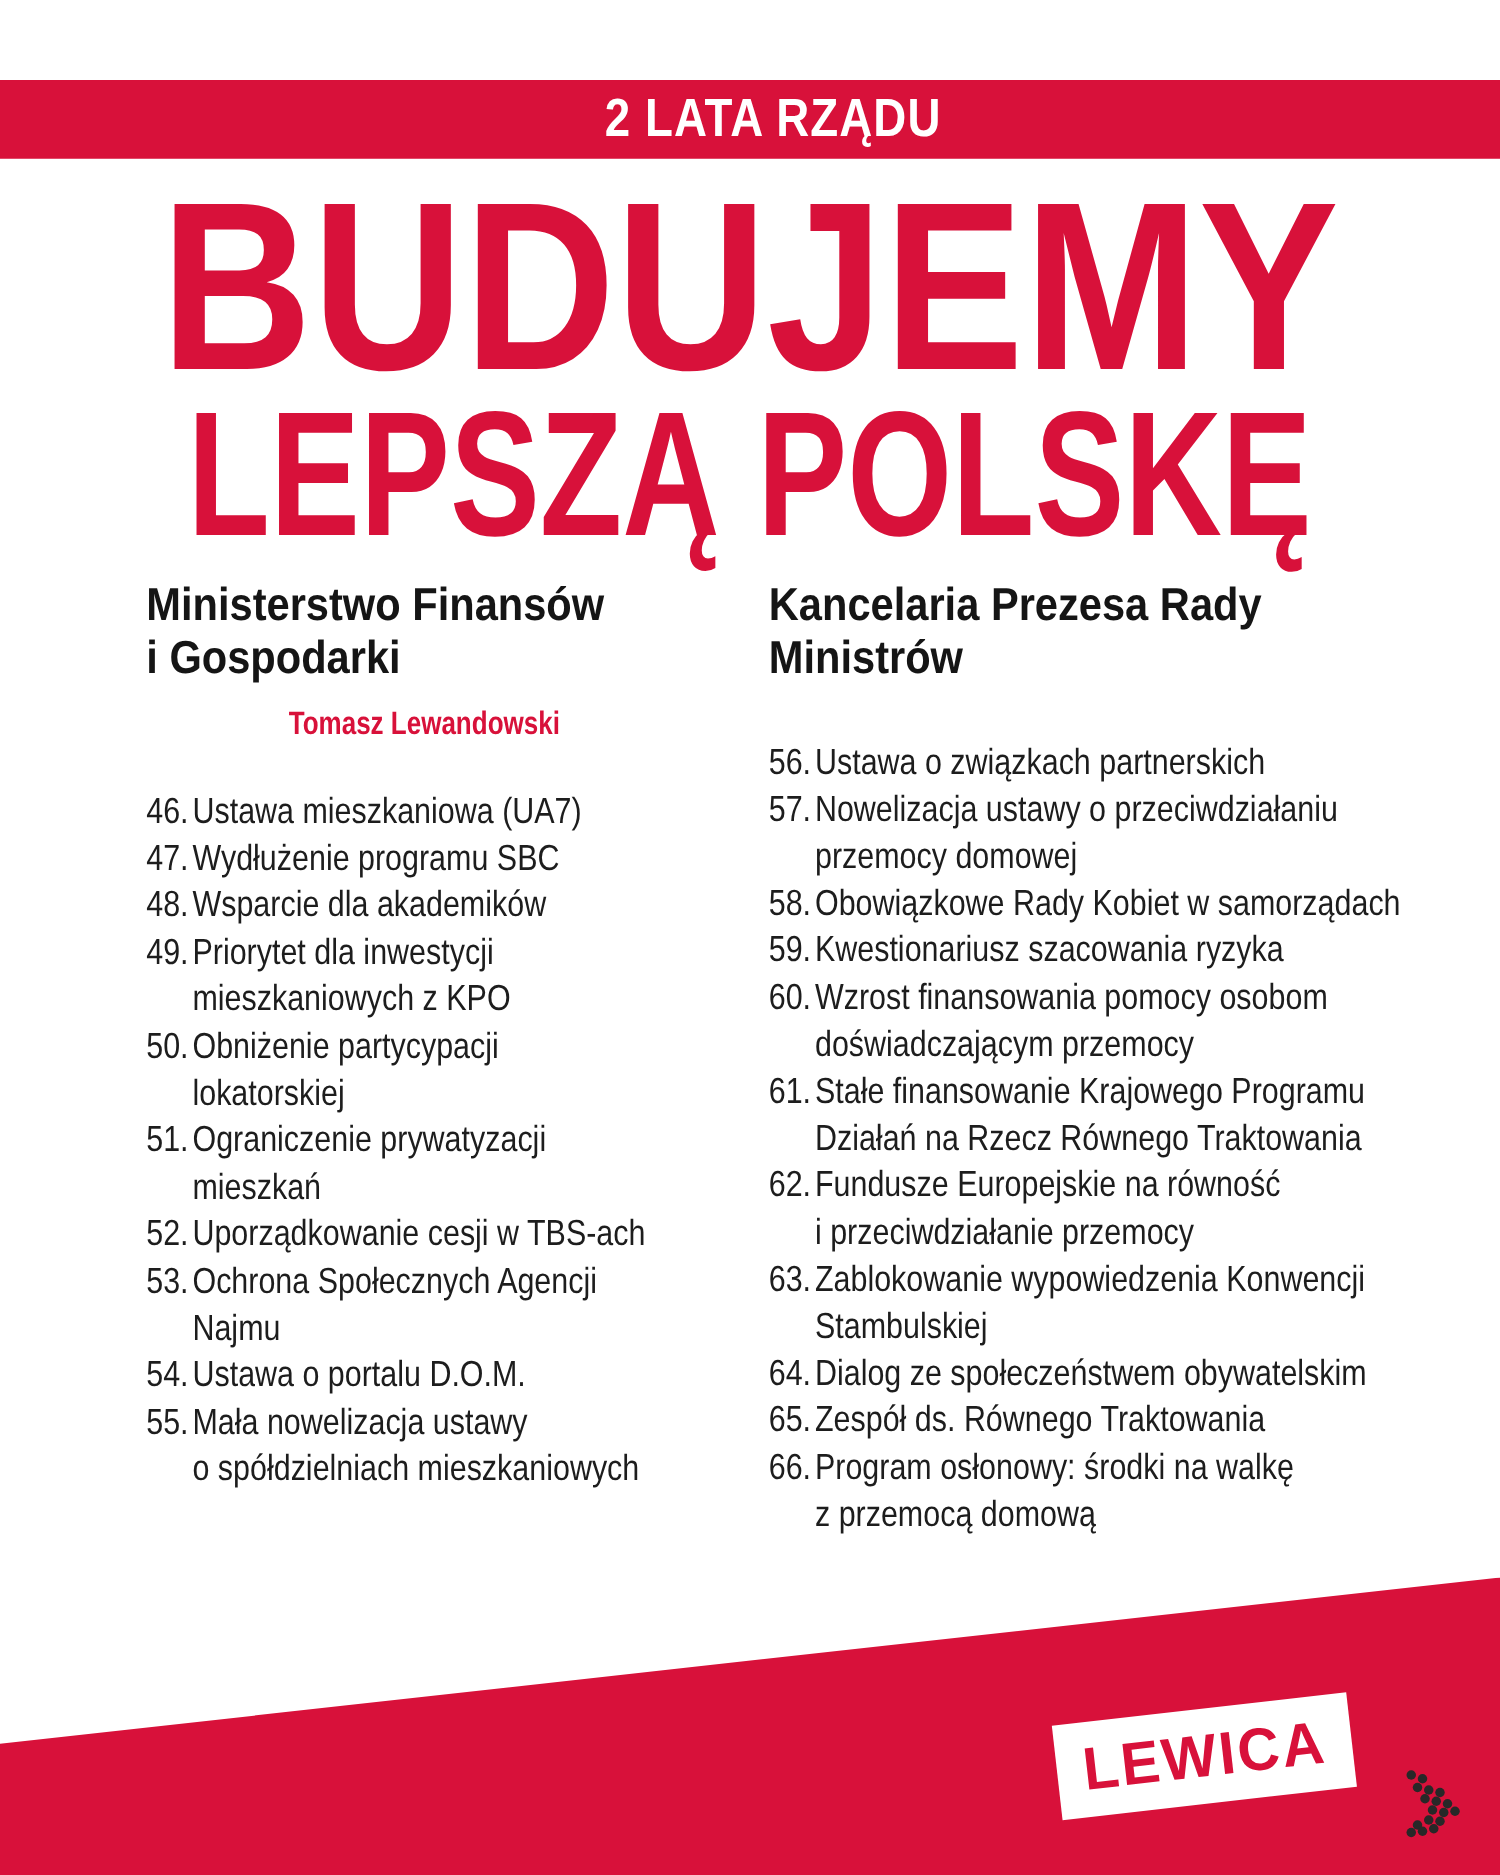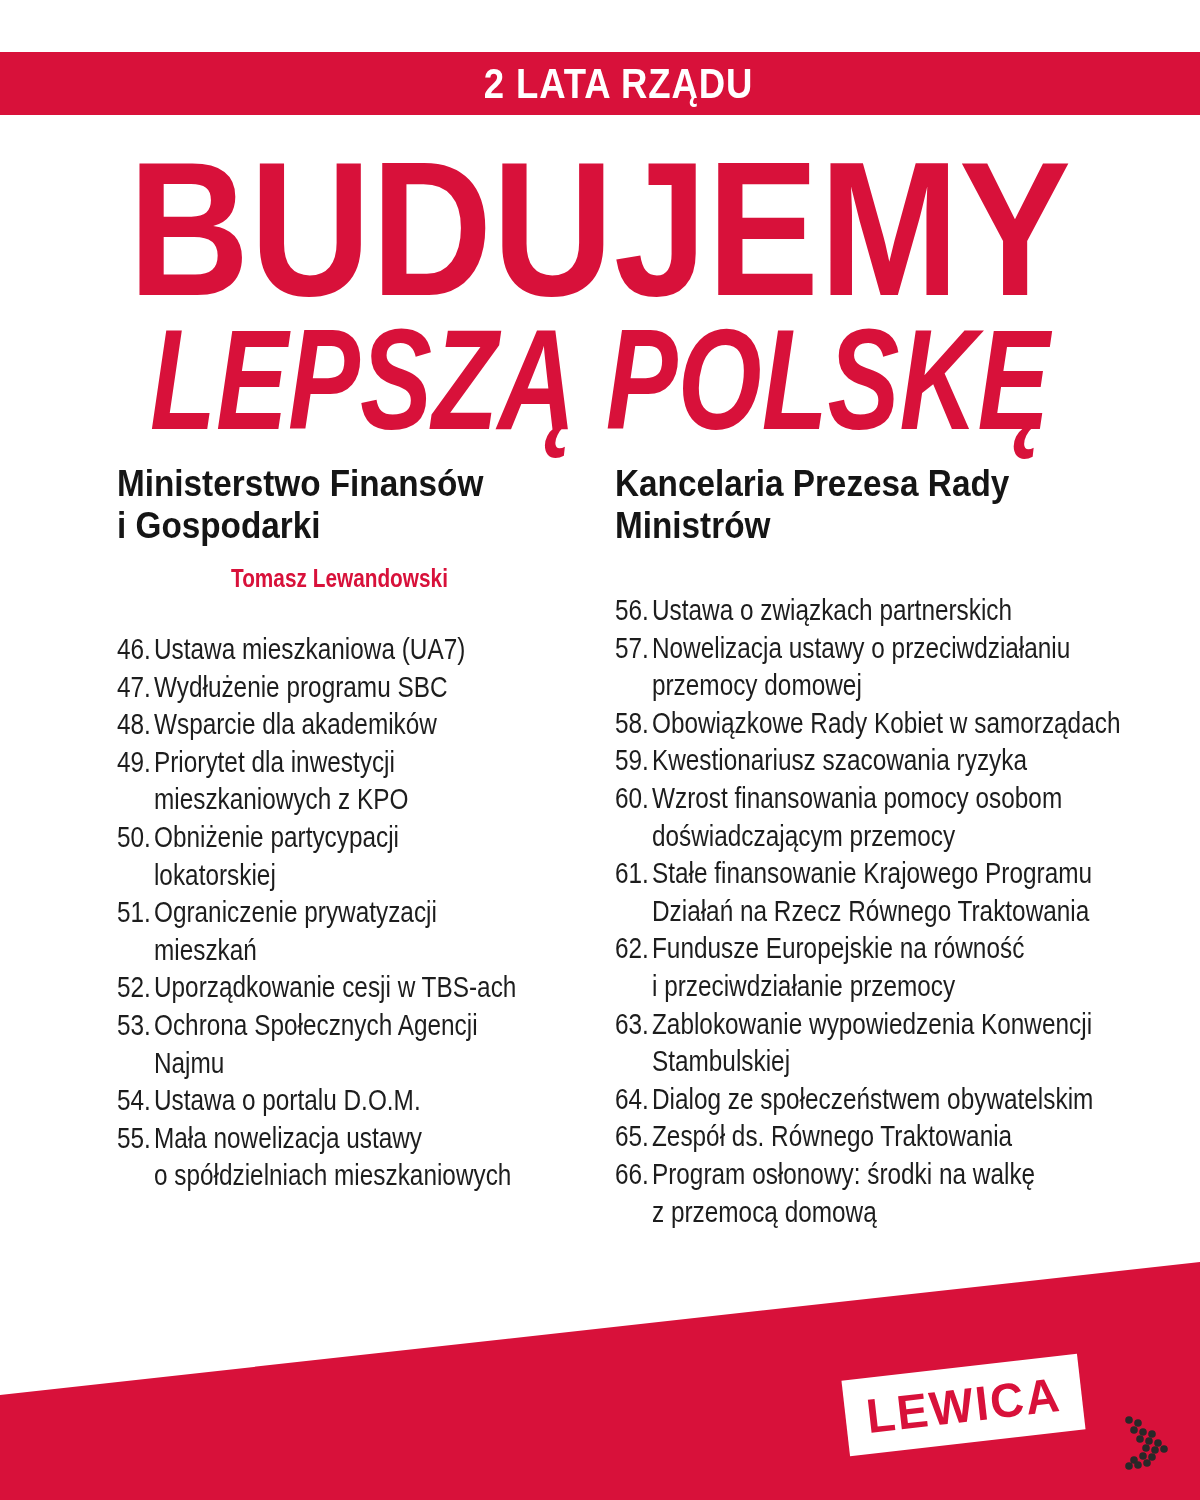--- a/index.html
+++ b/index.html
@@ -6,35 +6,35 @@
   * { box-sizing:border-box; }
   html,body { margin:0; padding:0; background:#e9e9ec; }
   .page {
     position:relative; width:1200px; height:1500px; margin:0 auto;
     background:var(--paper); overflow:hidden;
     font-family:"Liberation Sans", sans-serif;
   }
 
   
   .topbar {
-    position:absolute; top:52px; left:0; width:1200px; height:63px;
+    position:absolute; top:64px; left:0; width:1200px; height:63px;
     background:var(--red); display:flex; align-items:center; justify-content:center;padding-left:37px;
   }
   .topbar .bl {
     color:#fff; font-weight:bold; font-size:43px; letter-spacing:1px;
     white-space:nowrap; display:inline-block; transform:scaleX(.85);
   }
 
   
   .t1,.t2 {
     position:absolute; left:0; width:1200px; text-align:center;
     color:var(--red); font-weight:bold; line-height:1; white-space:nowrap;
   }
   .t1 { top:133px; font-size:192px; }
-  .t2 { top:309px; font-size:142px;font-style:italic; }
+  .t2 { top:309px; font-size:142px; }
   .t1 > span { display:inline-block; transform:scaleX(.875); transform-origin:center; }
   .t2 > span { display:inline-block; transform:scaleX(.76);  transform-origin:center; }
 
   
   .col { position:absolute; top:463px;margin-left:12px; }
   .col.c1 { left:105px; width:500px; }
   .col.c2 { left:603px; width:597px; }
   .col h2 { margin:0; font-size:37px; line-height:42px; color:#151515; font-weight:bold; }
   .col h2 .hx { display:inline-block; transform:scaleX(.9); transform-origin:0 0; white-space:pre-line; }
   .ministers { margin-top:16px; }

